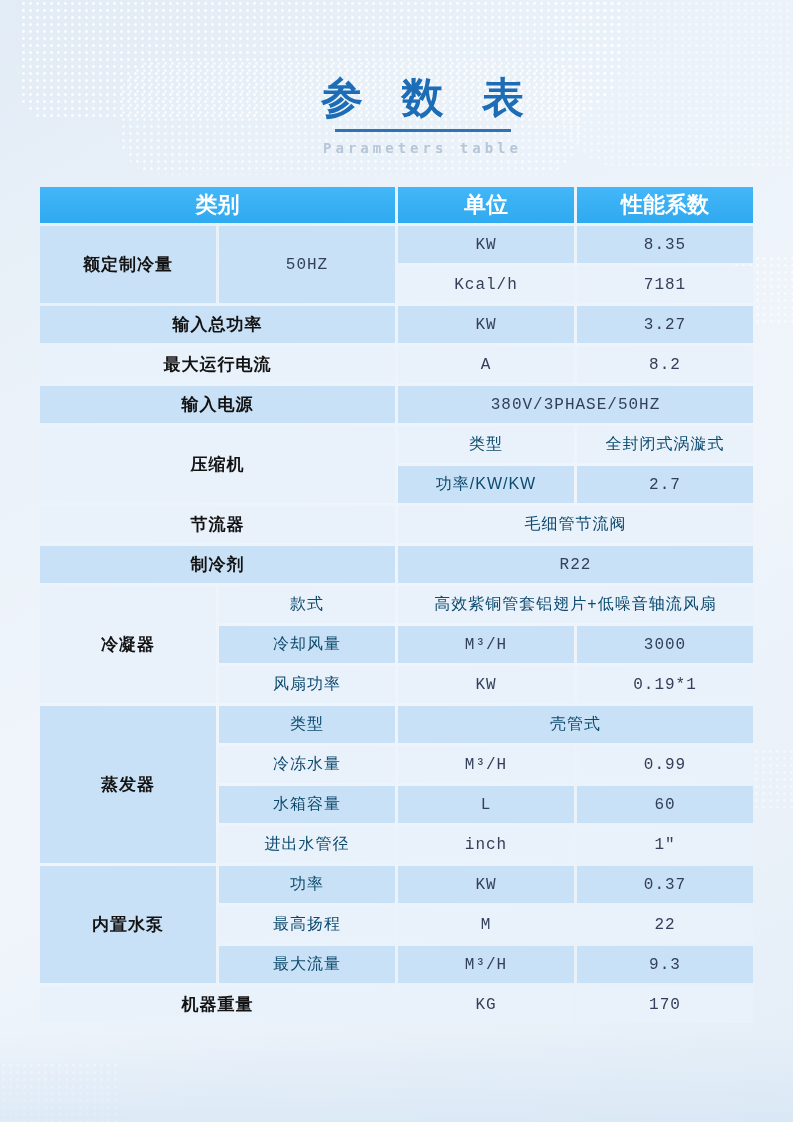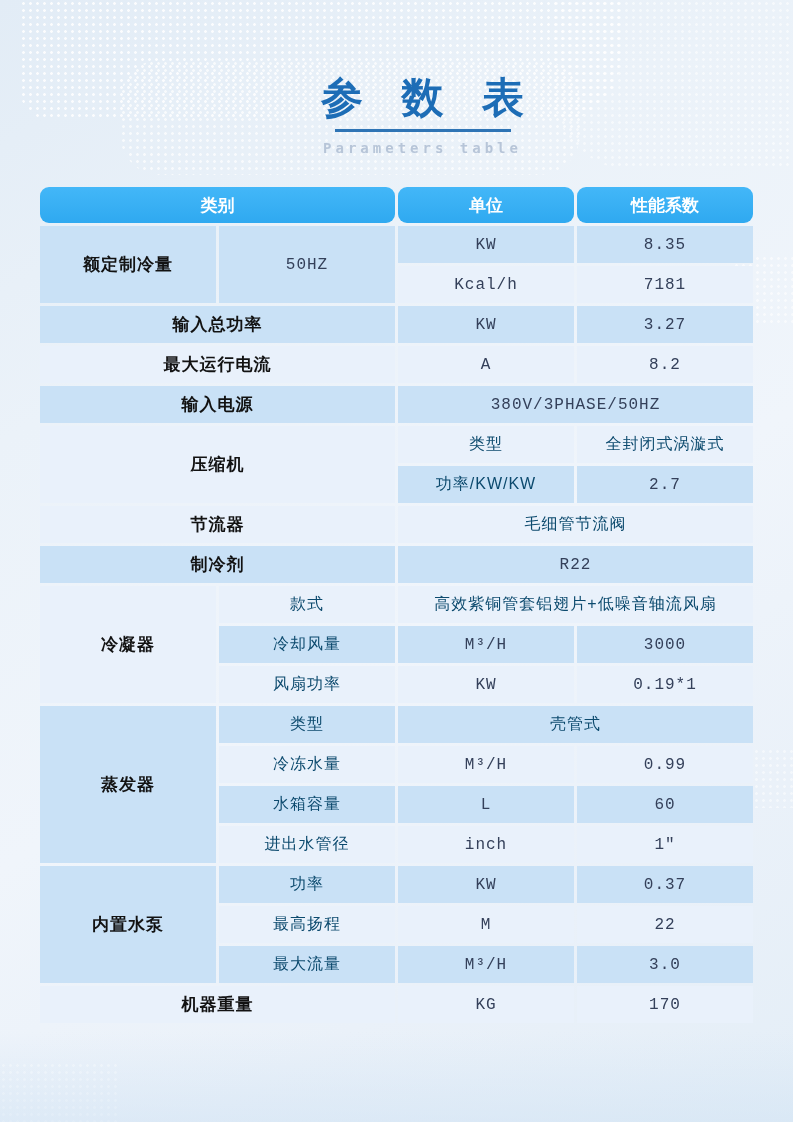--- a/index.html
+++ b/index.html
@@ -46,22 +46,22 @@
 
   
   .table-wrap{position:absolute;top:184px;left:37px;width:719px;}
   table.params{
     border-collapse:separate;border-spacing:3px;
     table-layout:fixed;width:719px;
   }
   table.params col{width:25%;}
   th.hd{
     background:linear-gradient(180deg,#43b7f8 0%,#2fa9f0 100%);
-    color:#ffffff;font-size:17px;font-weight:bold;
-    height:36px;text-align:center;padding:0;border-radius:9px;
+    color:#ffffff;font-size:22px;font-weight:bold;
+    height:36px;text-align:center;padding:0;
   }
   td{height:37px;text-align:center;padding:0 20px;overflow:hidden;}
   td.shade-dark{background:#c9e1f6;}
   td.shade-light{background:#e9f1fb;}
   td.cell-cat{font-size:17px;font-weight:bold;color:#121212;letter-spacing:1px;margin-left:45px;}
   td.cell-cn{font-size:16px;color:#0c4a6e;letter-spacing:1px;}
   td.cell-mono{
     font-family:"Liberation Mono","DejaVu Sans Mono",monospace;
     font-size:16px;color:#34405a;letter-spacing:1px;
   }
@@ -183,21 +183,21 @@
             <td class="shade-dark cell-mono">0.37</td>
           </tr>
           <tr>
             <td class="shade-light cell-cn">最高扬程</td>
             <td class="shade-light cell-mono">M</td>
             <td class="shade-light cell-mono">22</td>
           </tr>
           <tr>
             <td class="shade-dark cell-cn">最大流量</td>
             <td class="shade-dark cell-mono">M³/H</td>
-            <td class="shade-dark cell-mono">3.0</td>
+            <td class="shade-dark cell-mono">9.3</td>
           </tr>
           <tr>
             <td colspan="2" class="shade-light cell-cat">机器重量</td>
             <td class="shade-light cell-mono">KG</td>
             <td class="shade-light cell-mono">170</td>
           </tr>
         </tbody>
     </table>
   </div>
 </div>

